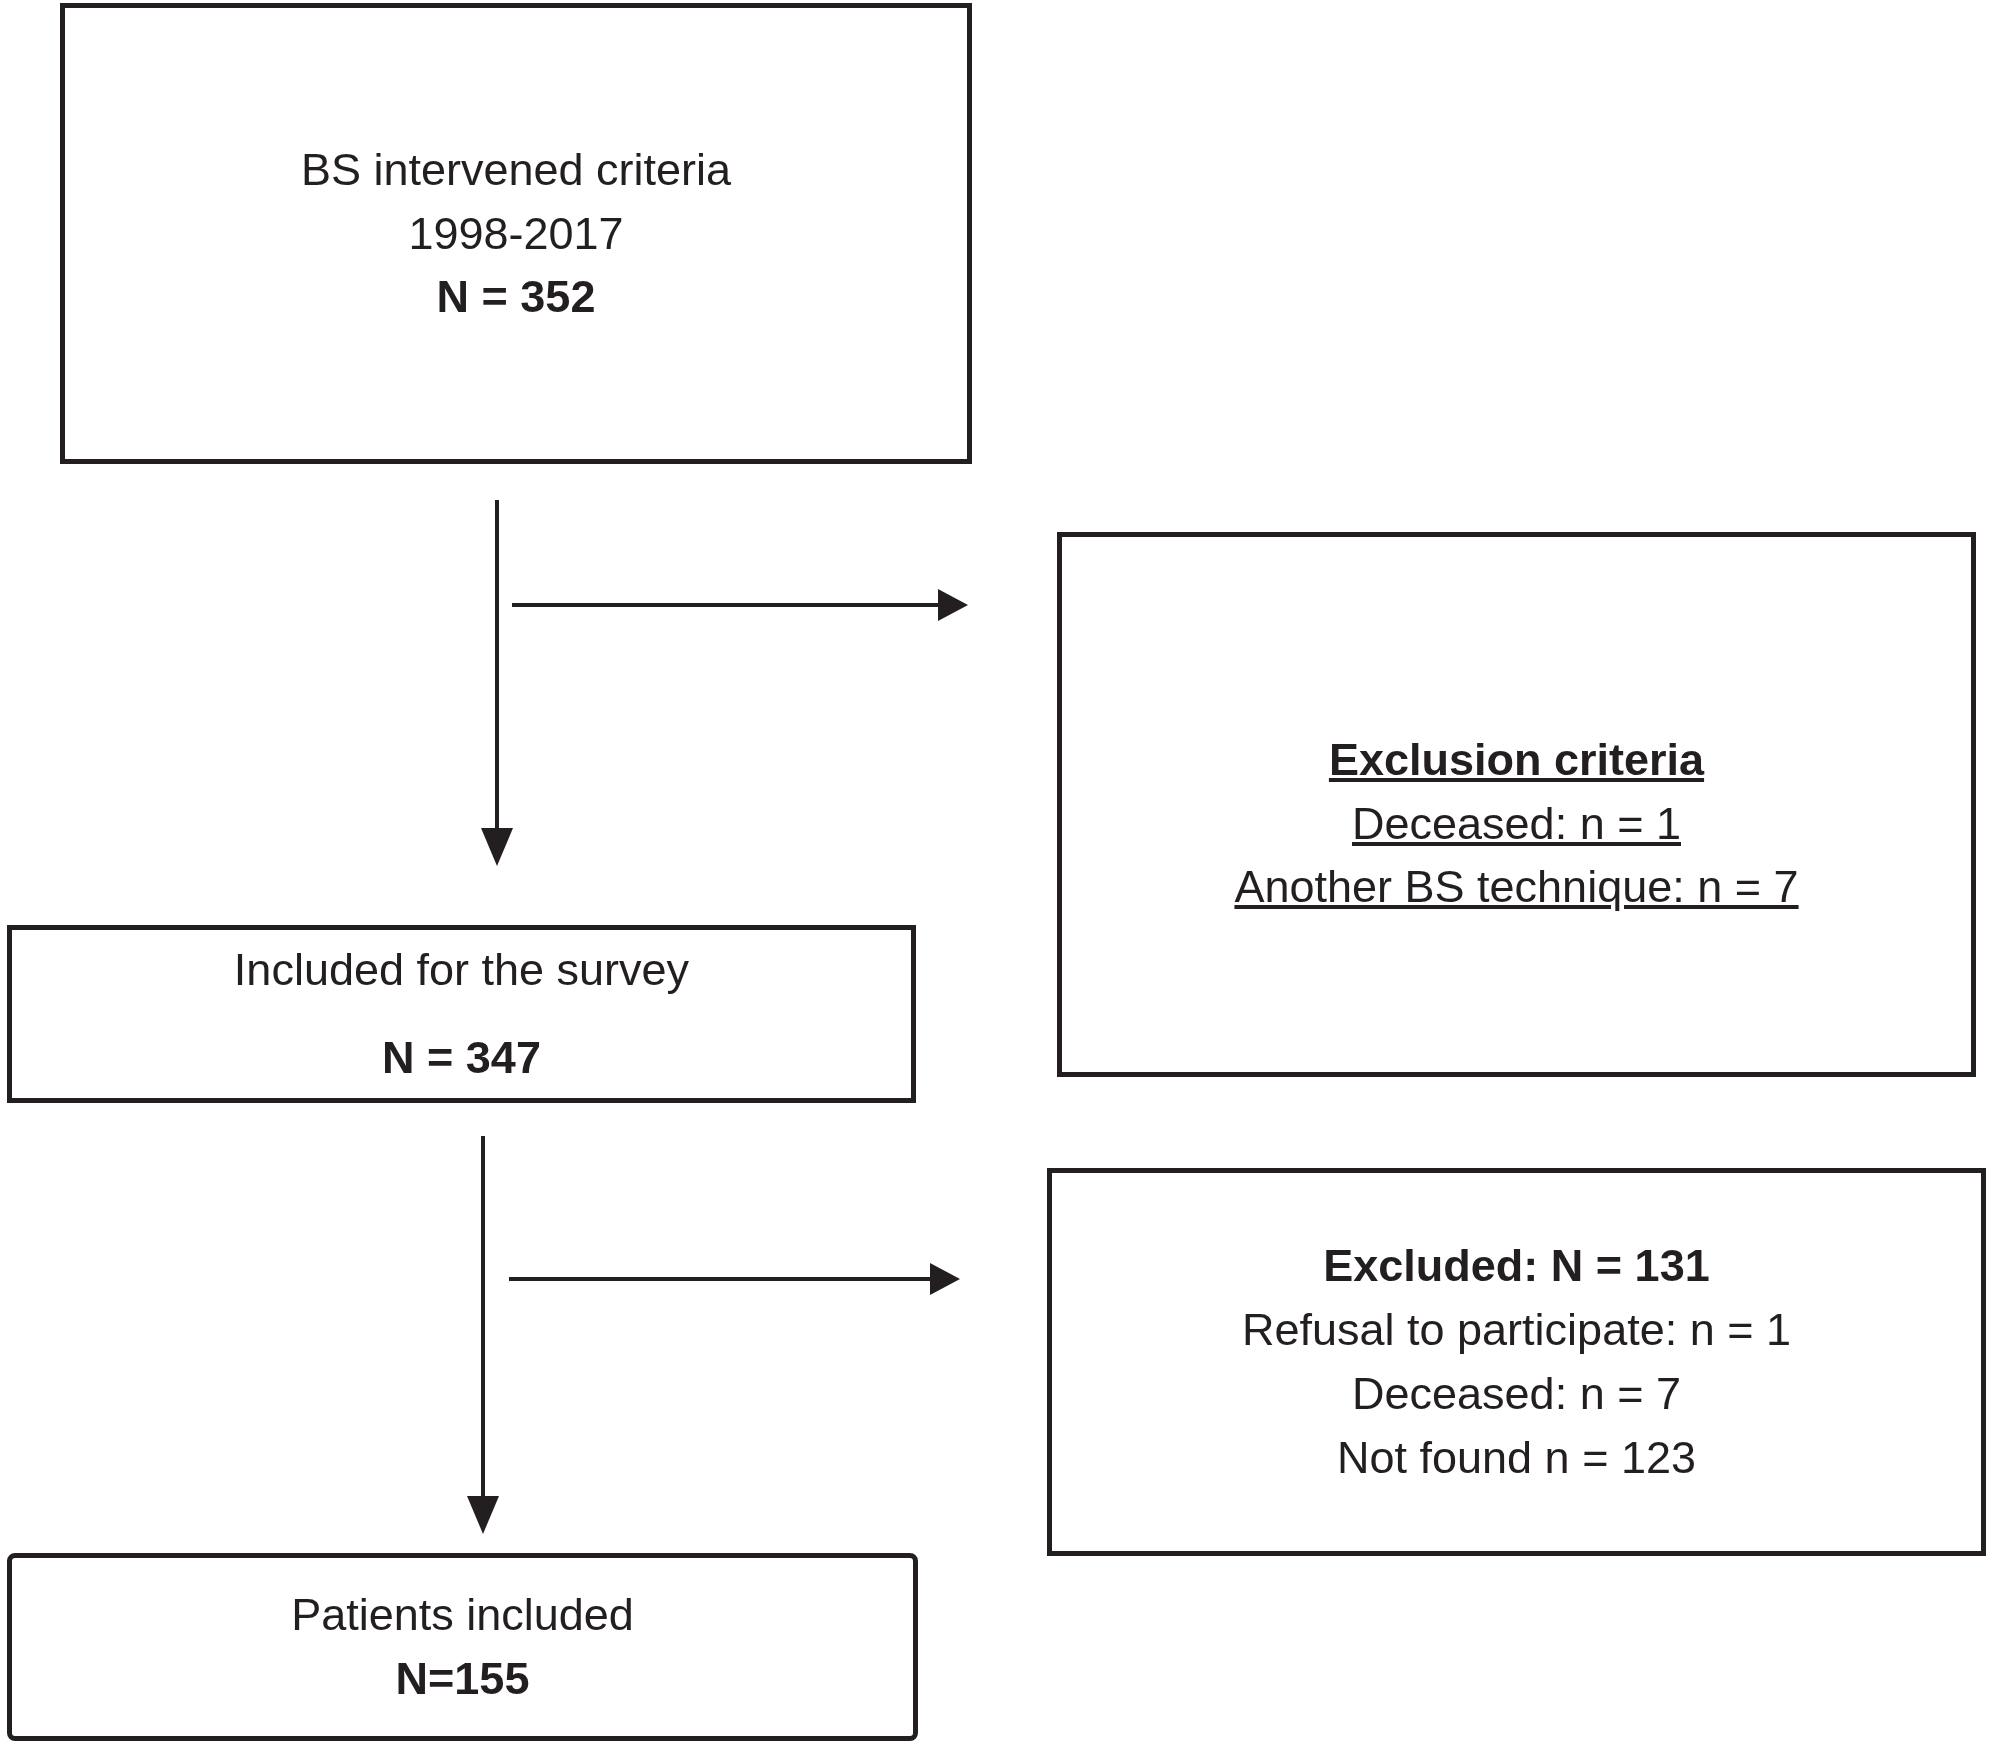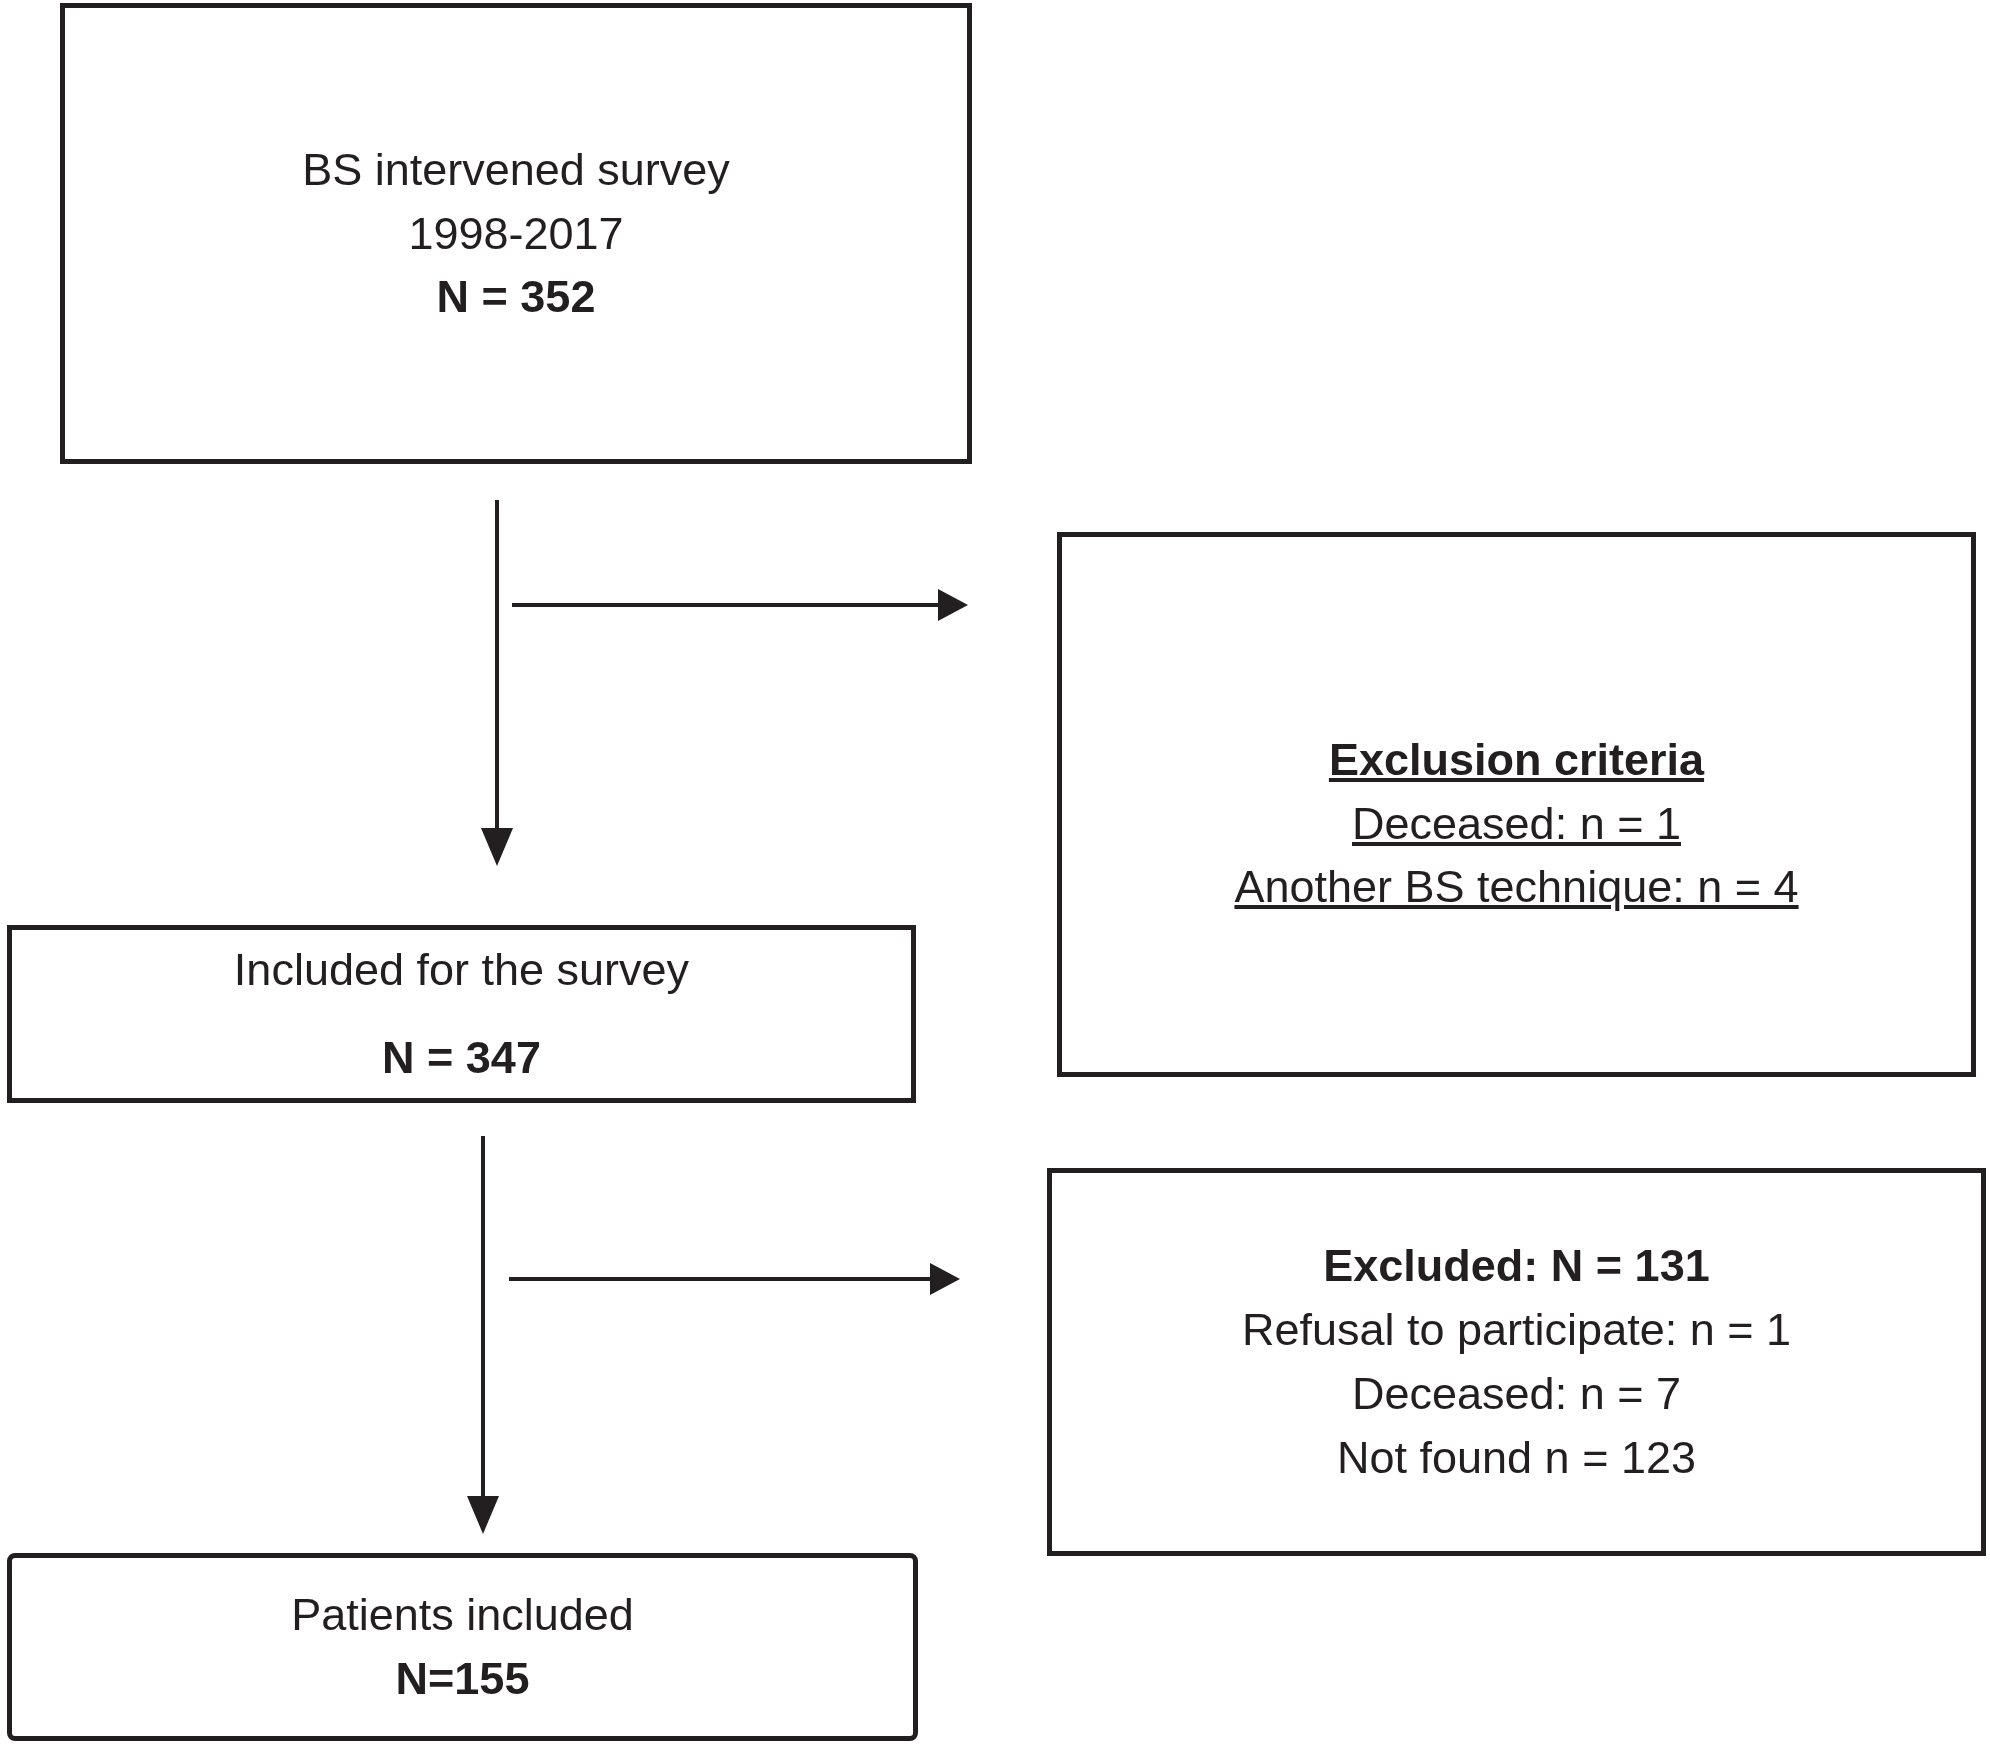--- a/index.html
+++ b/index.html
@@ -62,29 +62,29 @@
       <line x1="483" y1="1136" x2="483" y2="1498"></line>
       <polygon points="467,1496 499,1496 483,1534"></polygon>
     </g>
     <g>
       <line x1="509" y1="1279" x2="932" y2="1279"></line>
       <polygon points="930,1263 930,1295 960,1279"></polygon>
     </g>
   </svg>
 
   <div id="box-a" class="flow-box">
-    <span>BS intervened survey</span>
+    <span>BS intervened criteria</span>
     <span>1998-2017</span>
     <span class="bold">N = 352</span>
   </div>
 
   <div id="box-b" class="flow-box">
     <span class="bold">Exclusion criteria</span>
     <span>Deceased: n = 1</span>
-    <span>Another BS technique: n = 4</span>
+    <span>Another BS technique: n = 7</span>
   </div>
 
   <div id="box-c" class="flow-box">
     <span>Included for the survey</span>
     <span class="bold">N = 347</span>
   </div>
 
   <div id="box-d" class="flow-box">
     <span class="bold">Excluded: N = 131</span>
     <span>Refusal to participate: n = 1</span>

